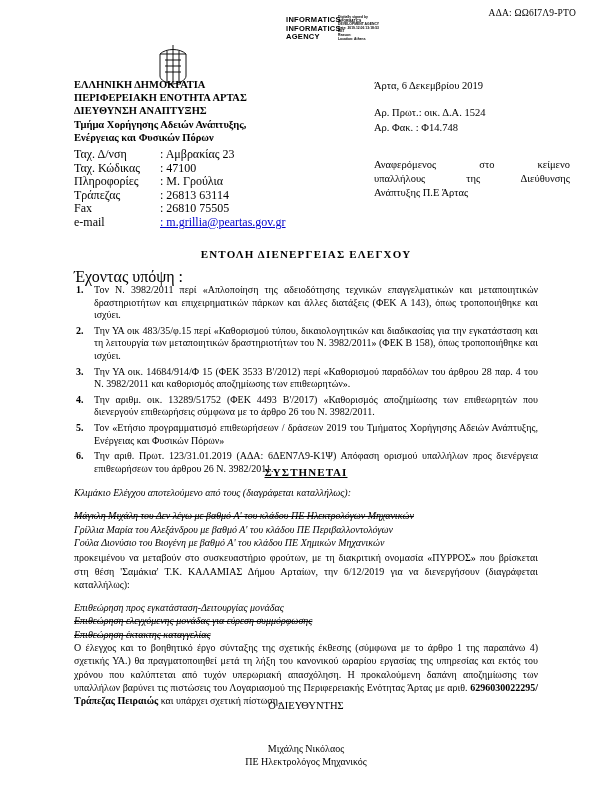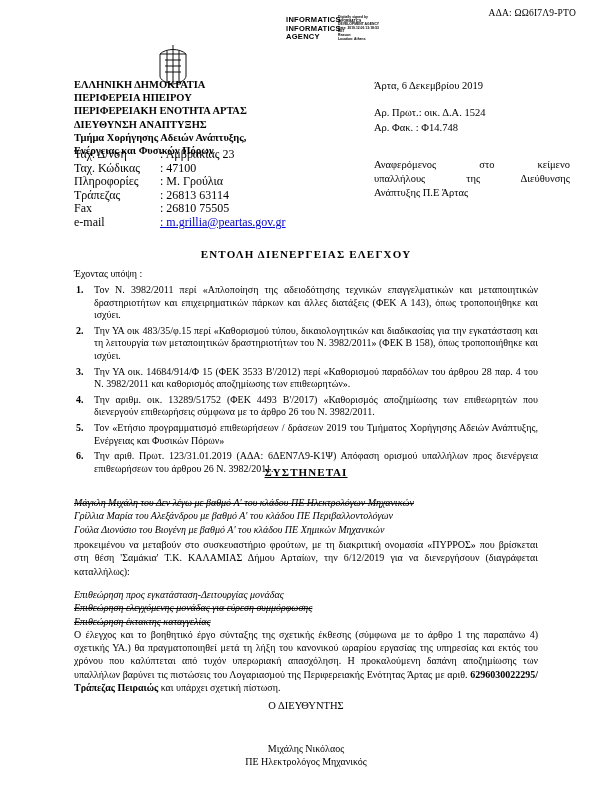--- a/index.html
+++ b/index.html
@@ -137,21 +137,21 @@
     text-align: center;
     font-size: 11px;
     font-weight: bold;
     letter-spacing: 1.2px;
   }
   
   .having {
     position: absolute;
     top: 268px;
     left: 74px;
-    font-size: 10px;
+    font-size: 16px;
   }
   .list {
     position: absolute;
     top: 284px;
     left: 74px;
     width: 464px;
     font-size: 10px;
     line-height: 12.6px;
   }
   .list .item {
@@ -253,21 +253,20 @@
         <path d="M8 12 C14 6, 28 6, 34 12"></path>
         <path d="M8 12 L8 34 C8 38, 14 41, 21 42 C28 41, 34 38, 34 34 L34 12 Z"></path>
         <path d="M13 18 L29 18 M13 24 L29 24 M13 30 L29 30"></path>
         <path d="M15 9 L15 41 M27 9 L27 41"></path>
       </g>
     </svg>
   </div>
 
   <div class="left-head">
     <div>ΕΛΛΗΝΙΚΗ    ΔΗΜΟΚΡΑΤΙΑ</div>
-    <div>ΠΕΡΙΦΕΡΕΙΑ ΗΠΕΙΡΟΥ</div>
     <div>ΠΕΡΙΦΕΡΕΙΑΚΗ ΕΝΟΤΗΤΑ ΑΡΤΑΣ</div>
     <div>ΔΙΕΥΘΥΝΣΗ ΑΝΑΠΤΥΞΗΣ</div>
     <div class="sub">Τμήμα Χορήγησης Αδειών Ανάπτυξης,</div>
     <div class="sub">Ενέργειας και Φυσικών Πόρων</div>
   </div>
 
   <div class="contact">
     <div class="row">
       <div class="lbl">Ταχ. Δ/νση</div>
       <div class="val">: Αμβρακίας 23</div>
@@ -333,20 +332,21 @@
     </div>
     <div class="item">
       <div class="num">6.</div>
       <div class="txt">Την αριθ. Πρωτ. 123/31.01.2019 (ΑΔΑ: 6ΔΕΝ7Λ9-Κ1Ψ)  Απόφαση ορισμού υπαλλήλων προς διενέργεια επιθεωρήσεων του άρθρου 26 Ν. 3982/2011.</div>
     </div>
   </div>
 
   <div class="recommend-title">ΣΥΣΤΗΝΕΤΑΙ</div>
 
   <div class="body-block">
+    <p class="italic">Κλιμάκιο Ελέγχου αποτελούμενο από τους (διαγράφεται καταλλήλως):</p>
     <div class="members">
       <div class="strike">Μάγκλη Μιχάλη του Δεν λέγω με βαθμό Α' του κλάδου ΠΕ Ηλεκτρολόγων Μηχανικών</div>
       <div>Γρίλλια Μαρία του Αλεξάνδρου με βαθμό Α' του κλάδου ΠΕ Περιβαλλοντολόγων</div>
       <div>Γούλα Διονύσιο του Βιογένη με βαθμό Α' του κλάδου ΠΕ Χημικών Μηχανικών</div>
     </div>
     <p style="margin-top:2px;">προκειμένου να μεταβούν στο συσκευαστήριο φρούτων, με τη διακριτική ονομασία «ΠΥΡΡΟΣ» που βρίσκεται στη θέση 'Σαμάκια' Τ.Κ. ΚΑΛΑΜΙΑΣ Δήμου Αρταίων, την 6/12/2019 για να διενεργήσουν (διαγράφεται καταλλήλως):</p>
     <div class="members">
       <div style="font-style:italic">Επιθεώρηση προς εγκατάσταση-Δειτουργίας μονάδας</div>
       <div class="strike">Επιθεώρηση ελεγχόμενης μονάδας για εύρεση συμμόρφωσης</div>
       <div class="strike">Επιθεώρηση έκτακτης καταγγελίας</div>

